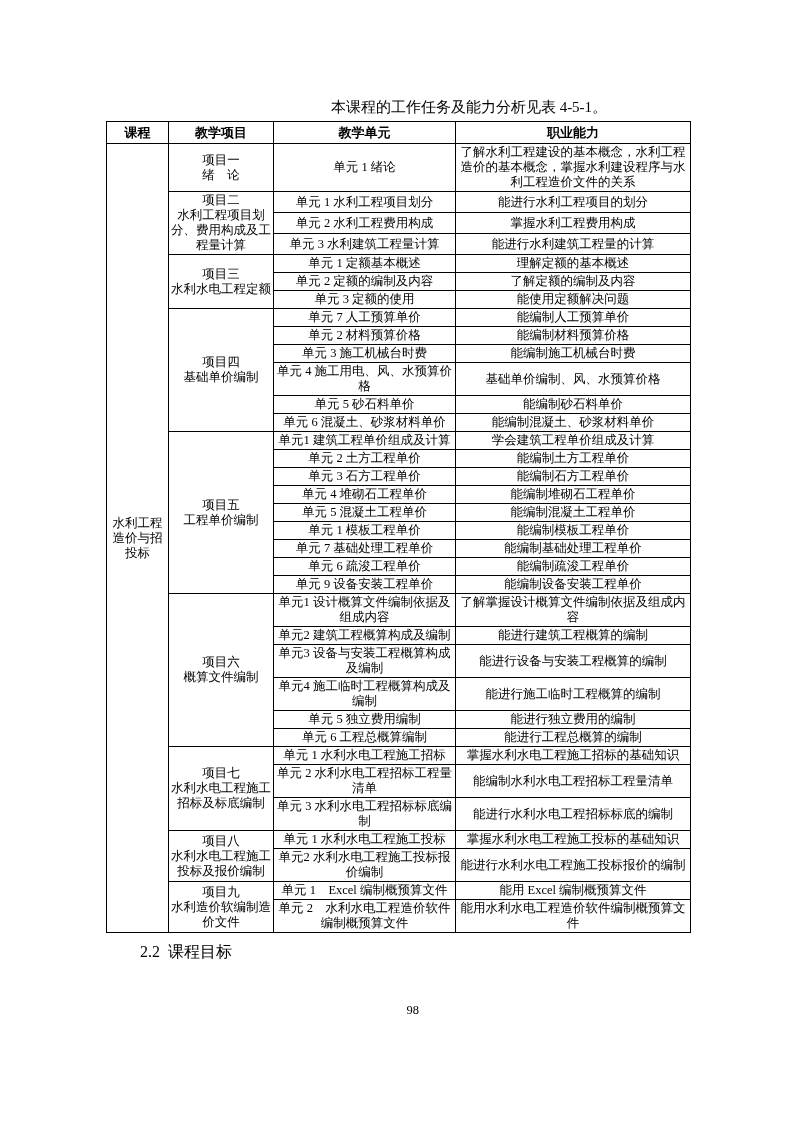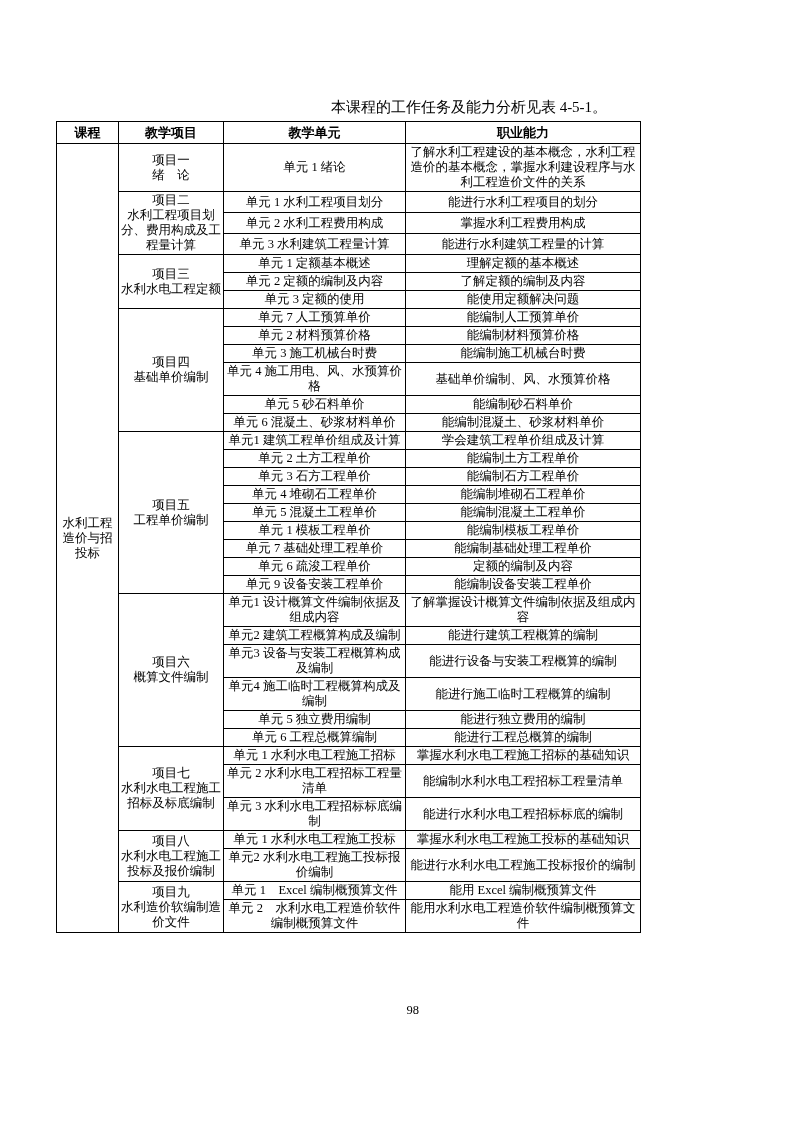--- a/index.html
+++ b/index.html
@@ -20,21 +20,21 @@
     text-align:center;
   }
   .table-title {
     width:584px; margin:0 0 3px 106px;
     text-align:center;
     font-weight:bold;
     font-size:13.5px;
     line-height:18px;
   }
   table.analysis {
-    margin-left:56px;
+    margin-left:106px;
     width:584px;
     border-collapse:collapse;
     table-layout:fixed;
     border:1.5px solid #000;
   }
   table.analysis th, table.analysis td {
     border:1px solid #000;
     text-align:center;
     vertical-align:middle;
     font-size:12.5px;
@@ -171,21 +171,21 @@
           <tr>
             <td class="unit-cell">单元 1 模板工程单价</td>
             <td class="ability-cell">能编制模板工程单价</td>
           </tr>
           <tr>
             <td class="unit-cell">单元 7 基础处理工程单价</td>
             <td class="ability-cell">能编制基础处理工程单价</td>
           </tr>
           <tr>
             <td class="unit-cell">单元 6 疏浚工程单价</td>
-            <td class="ability-cell">定额的编制及内容</td>
+            <td class="ability-cell">能编制疏浚工程单价</td>
           </tr>
           <tr>
             <td class="unit-cell">单元 9 设备安装工程单价</td>
             <td class="ability-cell">能编制设备安装工程单价</td>
           </tr>
           <tr>
             <td class="project-cell" rowspan="6">项目六
 概算文件编制</td>
             <td class="unit-cell">单元1 设计概算文件编制依据及组成内容</td>
             <td class="ability-cell">了解掌握设计概算文件编制依据及组成内容</td>
@@ -239,15 +239,16 @@
 水利造价软编制造价文件</td>
             <td class="unit-cell">单元 1　Excel 编制概预算文件</td>
             <td class="ability-cell">能用 Excel 编制概预算文件</td>
           </tr>
           <tr>
             <td class="unit-cell">单元 2　水利水电工程造价软件编制概预算文件</td>
             <td class="ability-cell">能用水利水电工程造价软件编制概预算文件</td>
           </tr>
         </tbody>
     </table>
+    <div class="section-heading">2.2  课程目标</div>
   </div>
   <div class="page-number">98</div>
 </div>
 
 </body></html>

